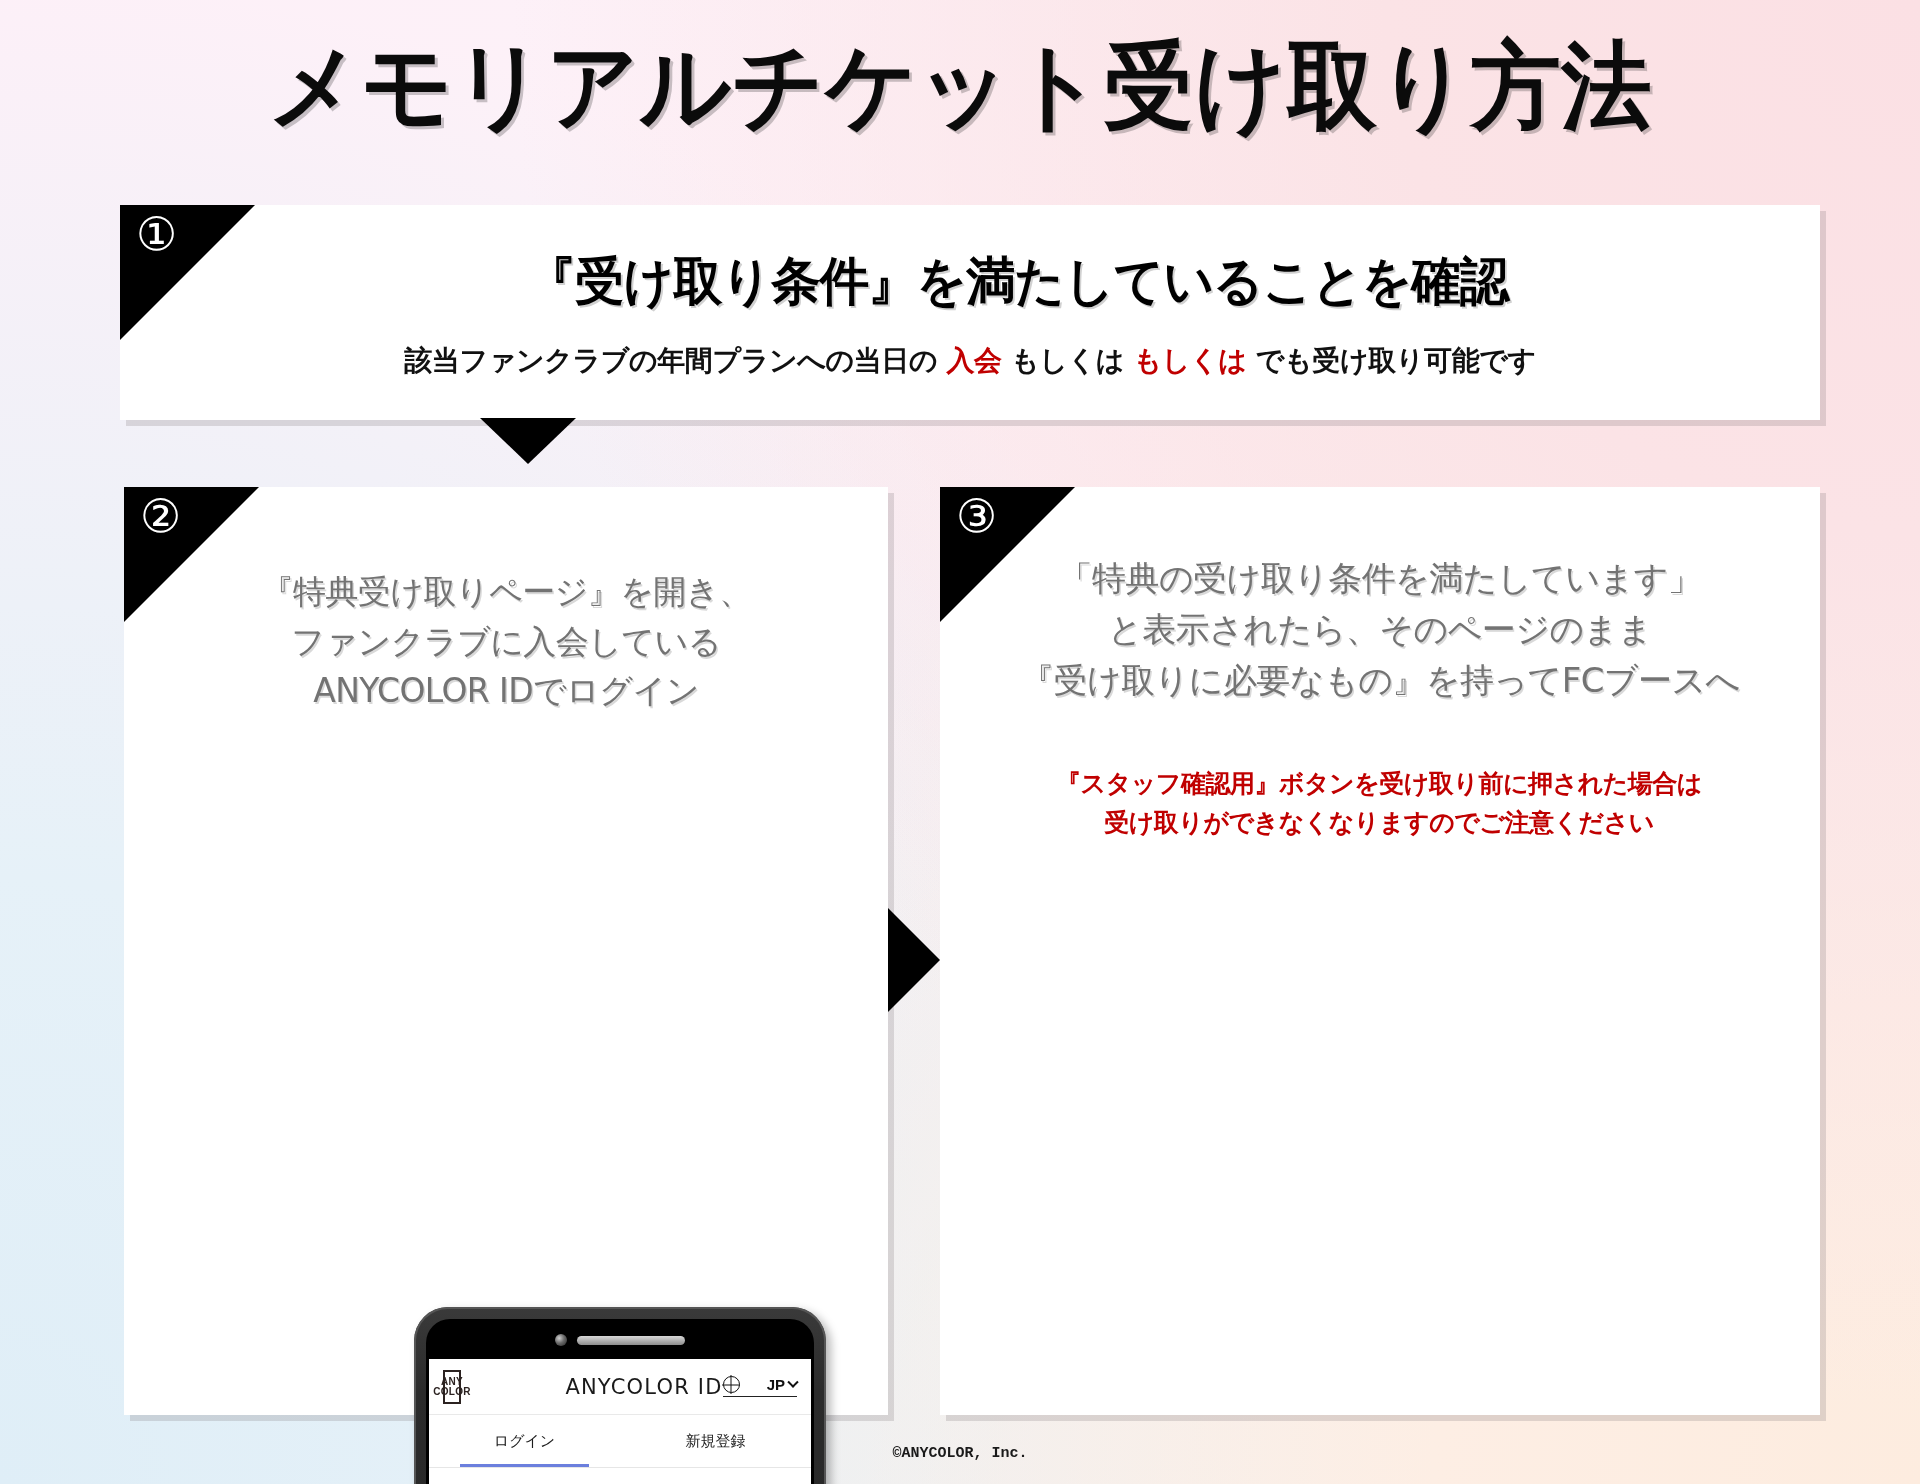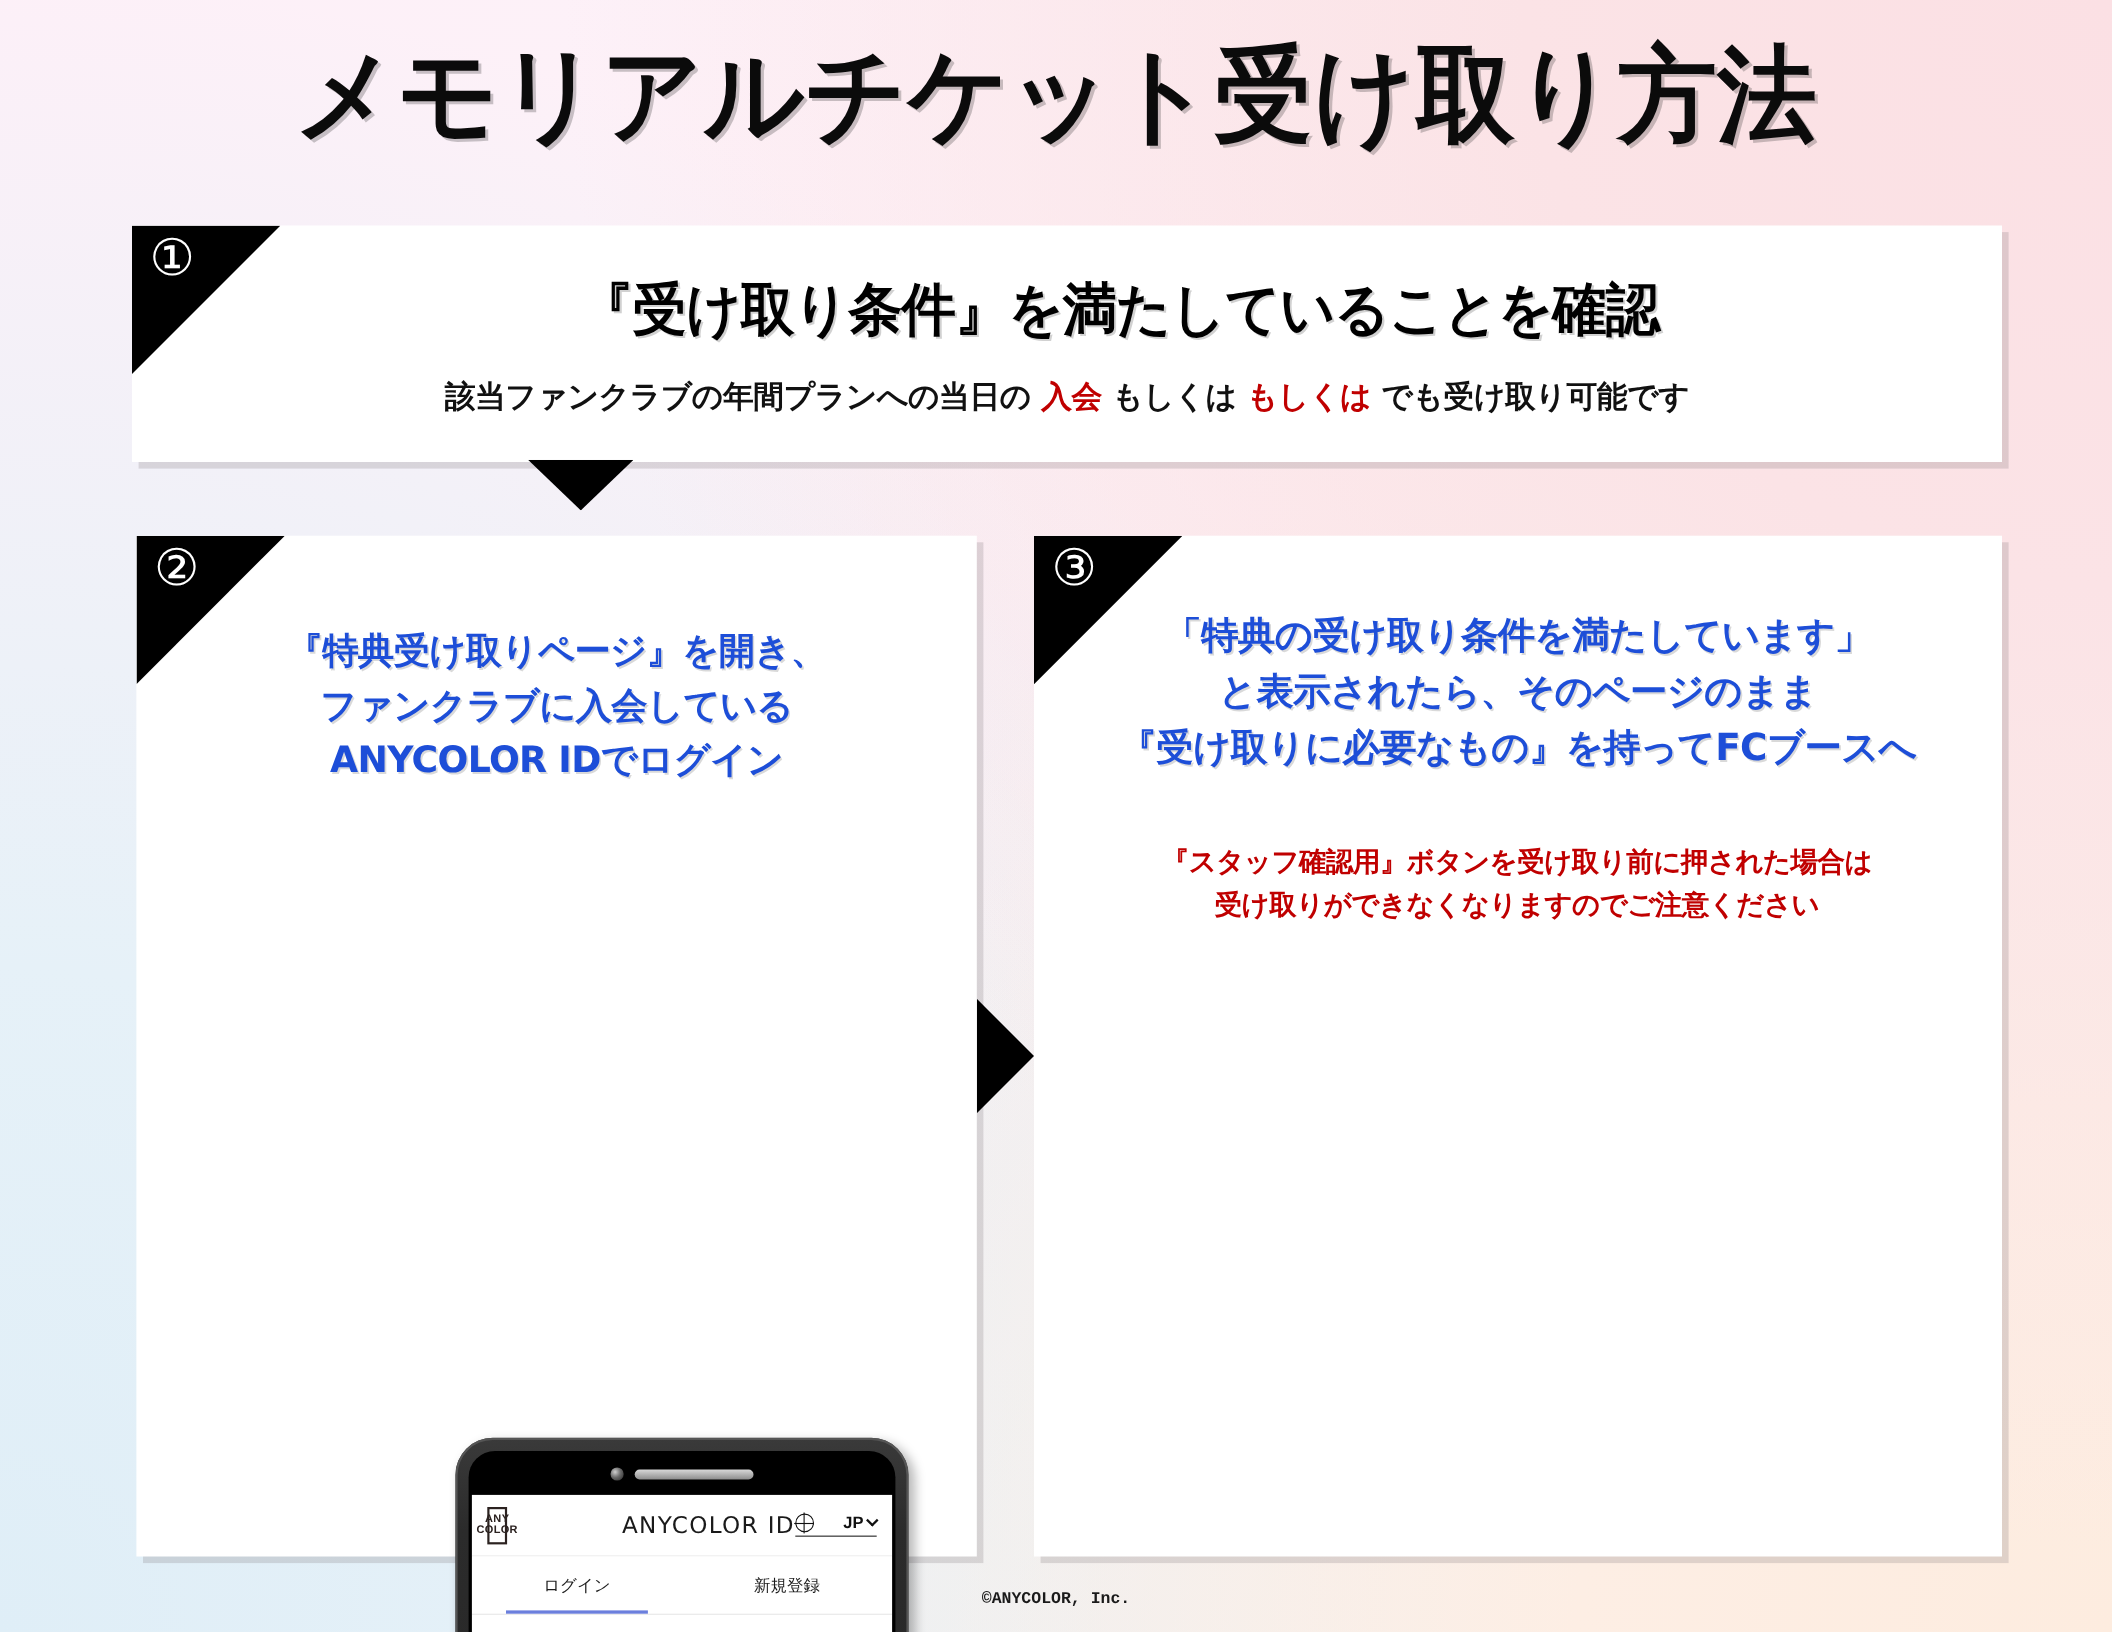--- a/index.html
+++ b/index.html
@@ -95,21 +95,21 @@
     z-index: 4;
   }
 
   
   #panel2 { left: 124px; top: 487px; width: 764px; height: 928px; }
   #panel3 { left: 940px; top: 487px; width: 880px; height: 928px; }
 
   .step-head {
     position: absolute; left: 0; right: 0; top: 80px;
     text-align: center;
-    font-size: 33px; line-height: 1.5; font-weight: 700; color: #1d4ed8;
+    font-size: 33px; line-height: 1.5; font-weight: 400; color: #737373;
     font-family: "DejaVu Sans", "Liberation Sans", sans-serif;
     letter-spacing: -0.6px;
     text-shadow: 1.5px 1.5px 0 rgba(80,80,80,0.22);
   }
   #panel3 .step-head { font-size: 34px; top: 66px; }
   .warn {
     position: absolute; left: 0; right: 2px; top: 278px;
     text-align: center;
     font-size: 25px; line-height: 1.55; font-weight: 700;
     color: #c00000;

